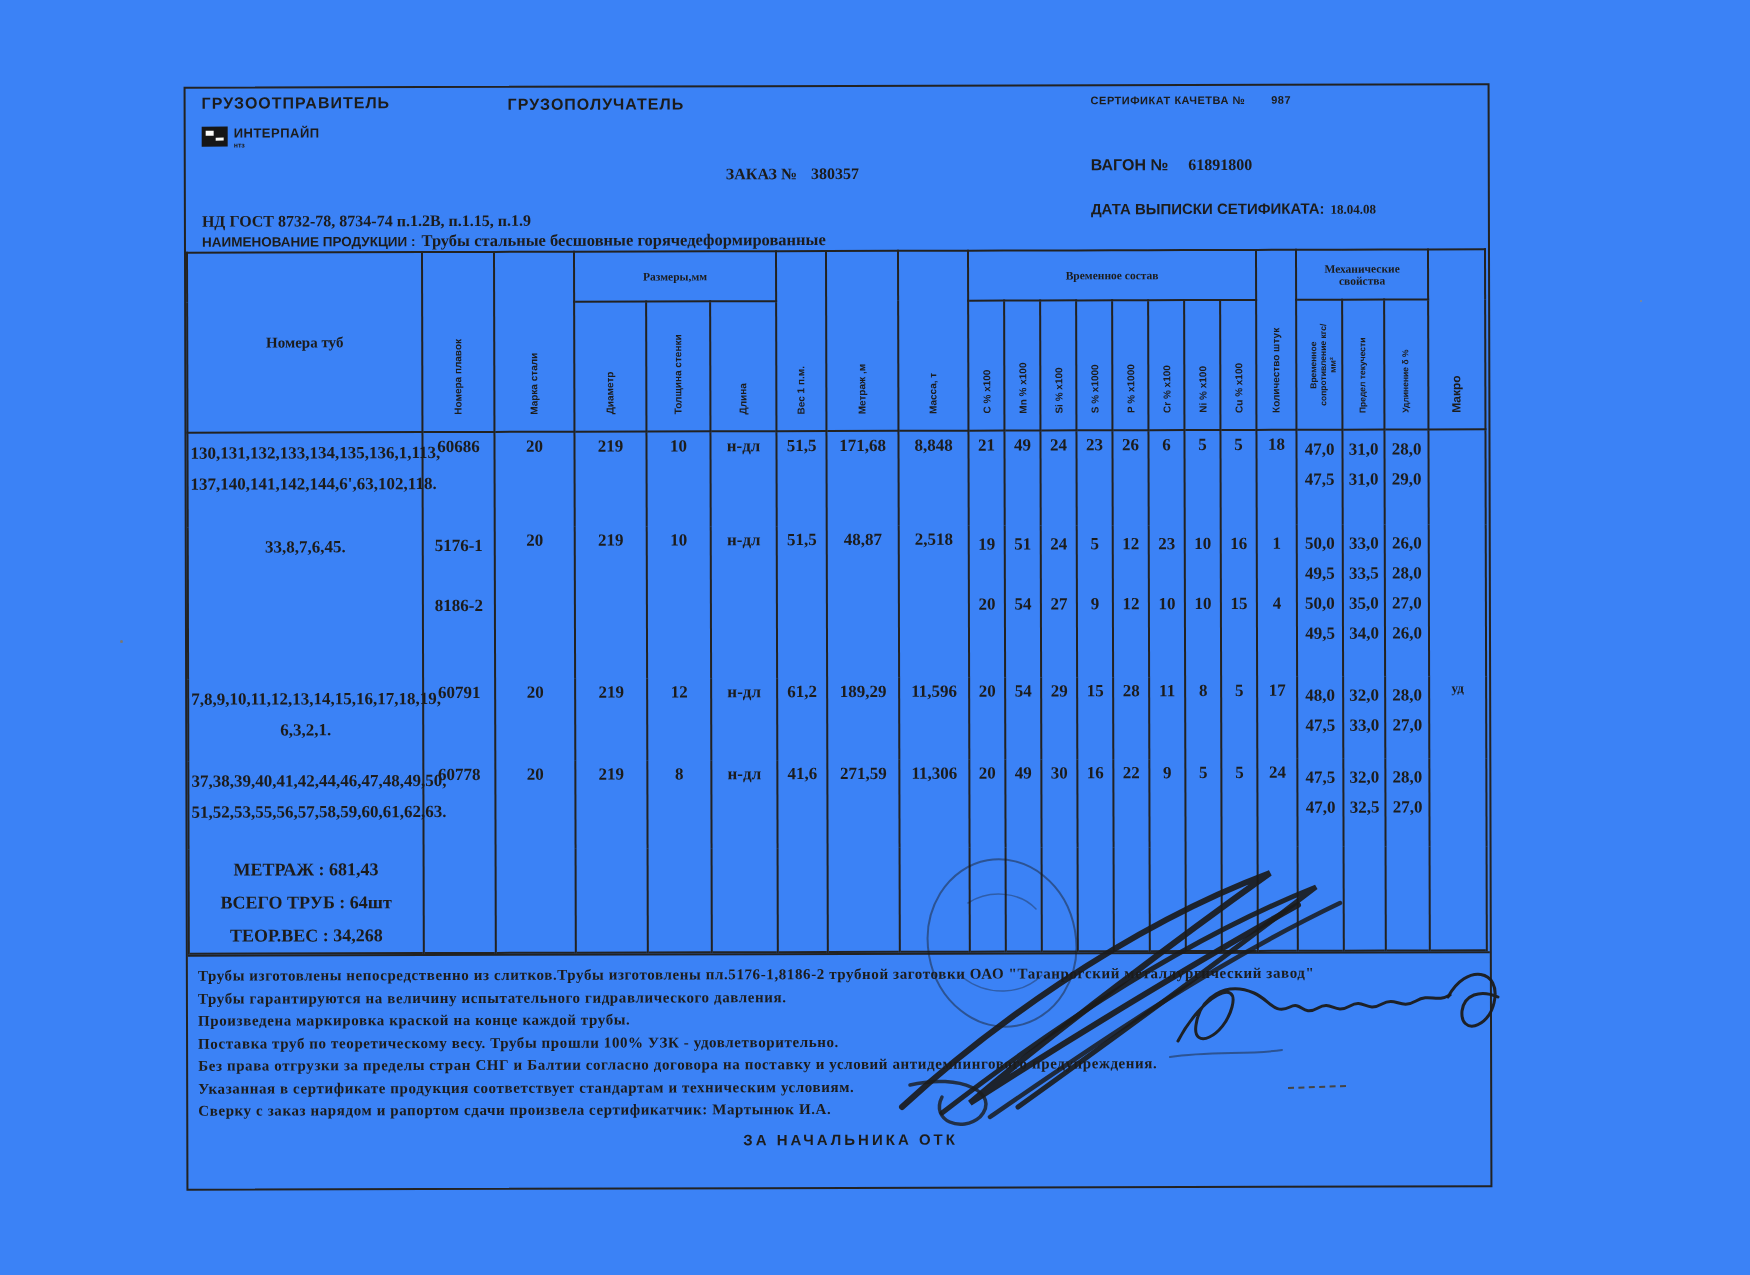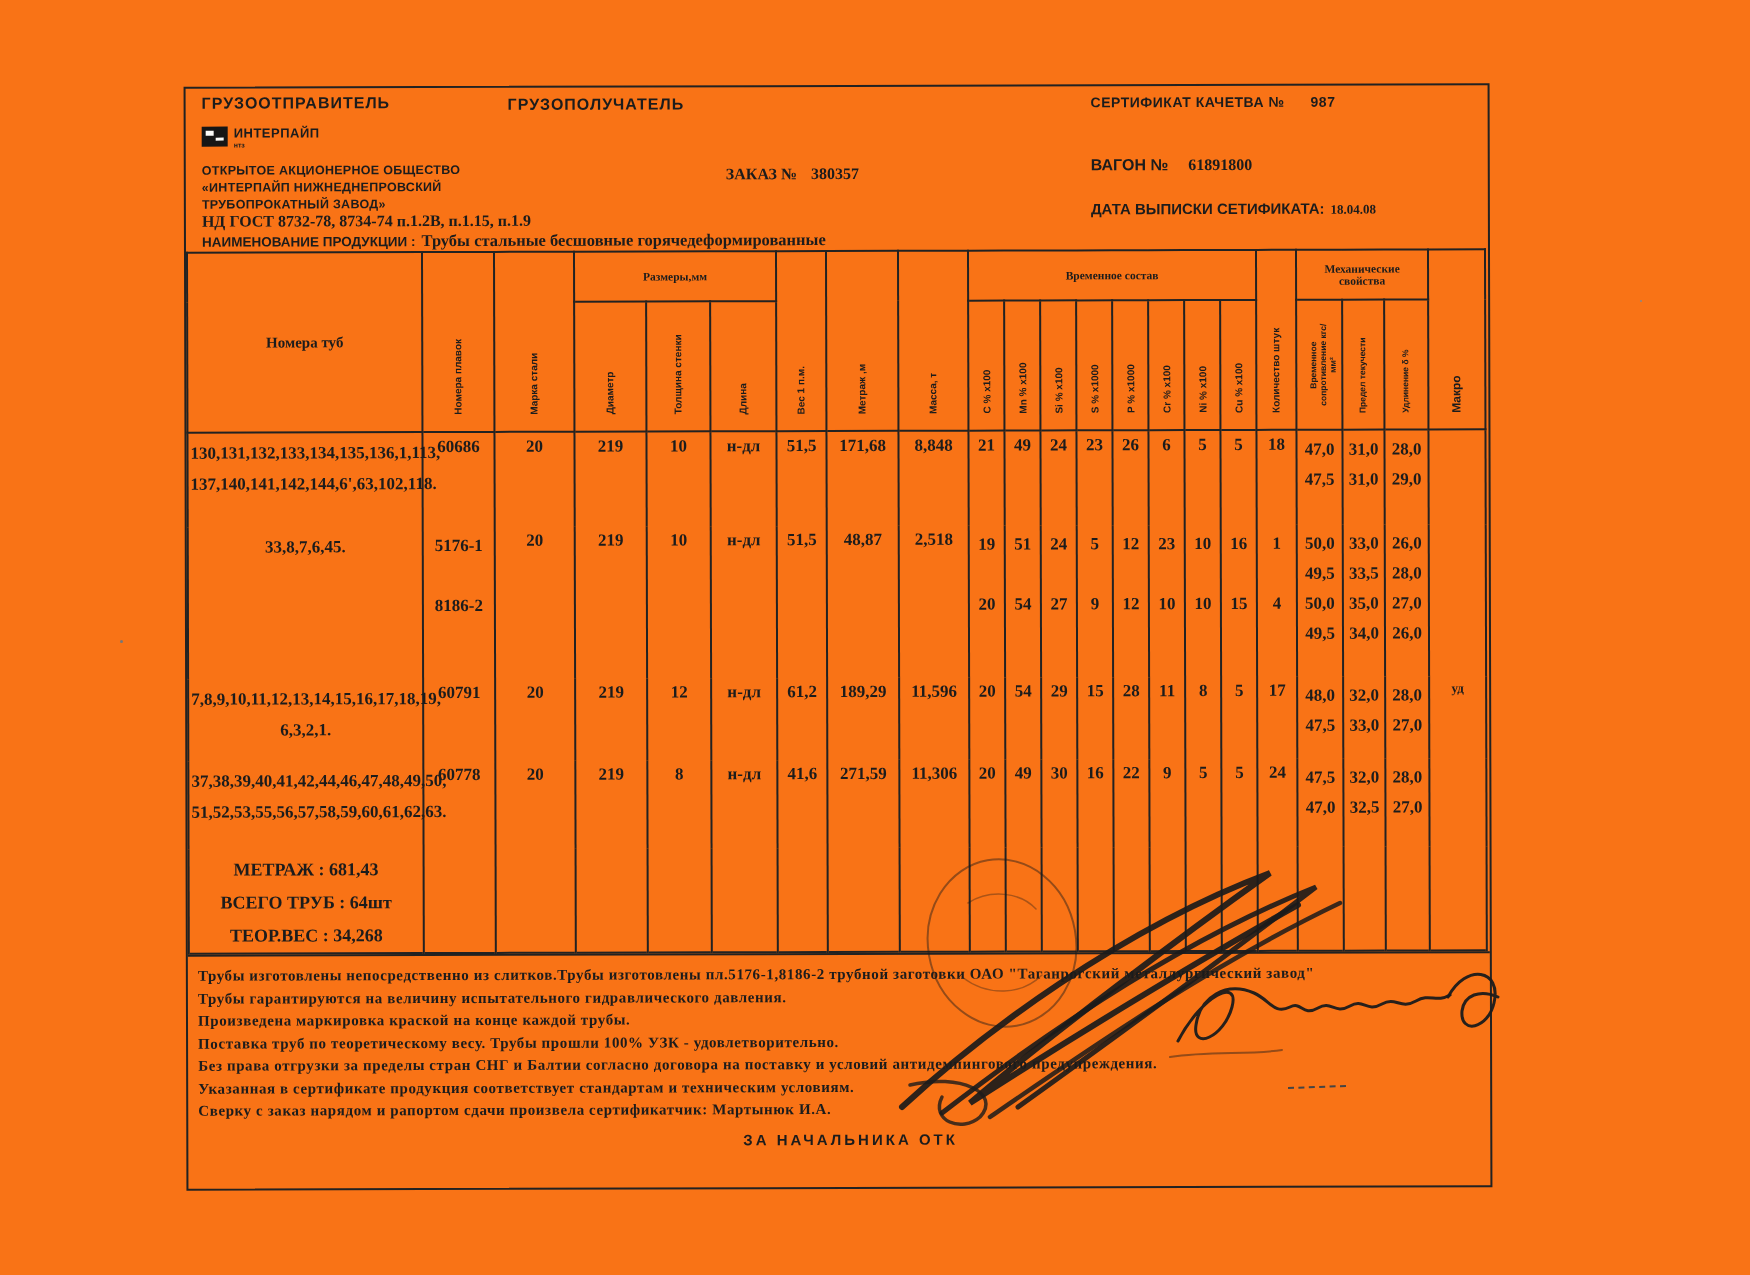--- a/index.html
+++ b/index.html
@@ -1,25 +1,25 @@
 <!DOCTYPE html>
 <html><head>
 <meta charset="utf-8">
 <style>
   html,body{margin:0;padding:0;}
   body{background:#e8e8e6;}
-  .page{position:relative;width:1750px;height:1275px;background:#f97316;overflow:hidden;
+  .page{position:relative;width:1750px;height:1275px;background:#3b82f6;overflow:hidden;
         font-family:"Liberation Serif",serif;color:#1c1c1c;}
   .frame{position:absolute;left:185px;top:85px;width:1302px;border:2px solid #222;
          background:transparent;transform:rotate(-0.15deg);}
   
   .top{position:relative;height:163px;font-family:"Liberation Sans",sans-serif;}
   .lbl-shipper{position:absolute;left:16px;top:6px;font-weight:bold;font-size:16px;letter-spacing:1px;}
   .lbl-consignee{position:absolute;left:322px;top:8px;font-weight:bold;font-size:16px;letter-spacing:1px;}
-  .lbl-cert{position:absolute;left:905px;top:8px;font-weight:bold;font-size:14px;letter-spacing:.5px;}
+  .lbl-cert{position:absolute;left:905px;top:8px;font-weight:bold;font-size:11px;letter-spacing:.5px;}
   .lbl-cert .num{margin-left:26px;}
   .logo{position:absolute;left:16px;top:38px;display:flex;align-items:flex-start;}
   .logo-ic{width:26px;height:20px;background:#161616;margin-right:6px;position:relative;}
   .logo-ic:before{content:"";position:absolute;left:4px;top:4px;width:8px;height:5px;background:#fbfbf8;}
   .logo-ic:after{content:"";position:absolute;left:14px;top:11px;width:8px;height:3px;background:#fbfbf8;}
   .logo-tx{font-weight:bold;font-size:13px;letter-spacing:.5px;line-height:1;}
   .logo-sub{font-size:7px;font-weight:bold;margin-top:2px;}
   .company{position:absolute;left:16px;top:74px;font-weight:bold;font-size:12.5px;line-height:1.35;letter-spacing:.3px;}
   .nd{position:absolute;left:16px;top:124px;font-family:"Liberation Serif",serif;font-weight:bold;font-size:16px;}
   .order{position:absolute;left:540px;top:78px;font-family:"Liberation Serif",serif;font-weight:bold;font-size:16px;}
@@ -75,25 +75,20 @@
       <div class="lbl-cert">
         <span>СЕРТИФИКАТ КАЧЕТВА №</span><span class="num">987</span>
       </div>
       <div class="logo">
         <span class="logo-ic"></span>
         <span>
           <div class="logo-tx">ИНТЕРПАЙП</div>
           <div class="logo-sub">нтз</div>
         </span>
       </div>
-      <div class="company">
-        <div>ОТКРЫТОЕ АКЦИОНЕРНОЕ ОБЩЕСТВО</div>
-        <div>«ИНТЕРПАЙП НИЖНЕДНЕПРОВСКИЙ</div>
-        <div>ТРУБОПРОКАТНЫЙ ЗАВОД»</div>
-      </div>
       <div class="nd">НД   ГОСТ 8732-78, 8734-74 п.1.2В, п.1.15, п.1.9</div>
       <div class="order">
         <span>ЗАКАЗ №</span><span class="num">380357</span>
       </div>
       <div class="wagon">
         <span>ВАГОН №</span><span class="num">61891800</span>
       </div>
       <div class="issue">
         <span>ДАТА ВЫПИСКИ СЕТИФИКАТА:</span><span class="num">18.04.08</span>
       </div>

